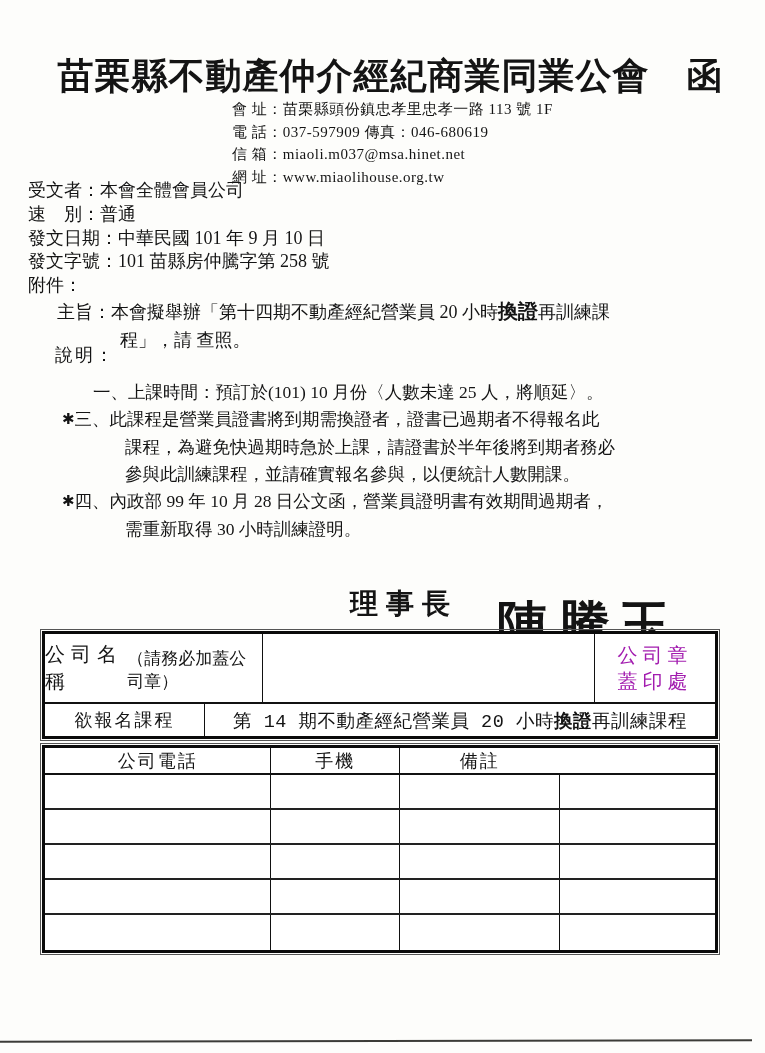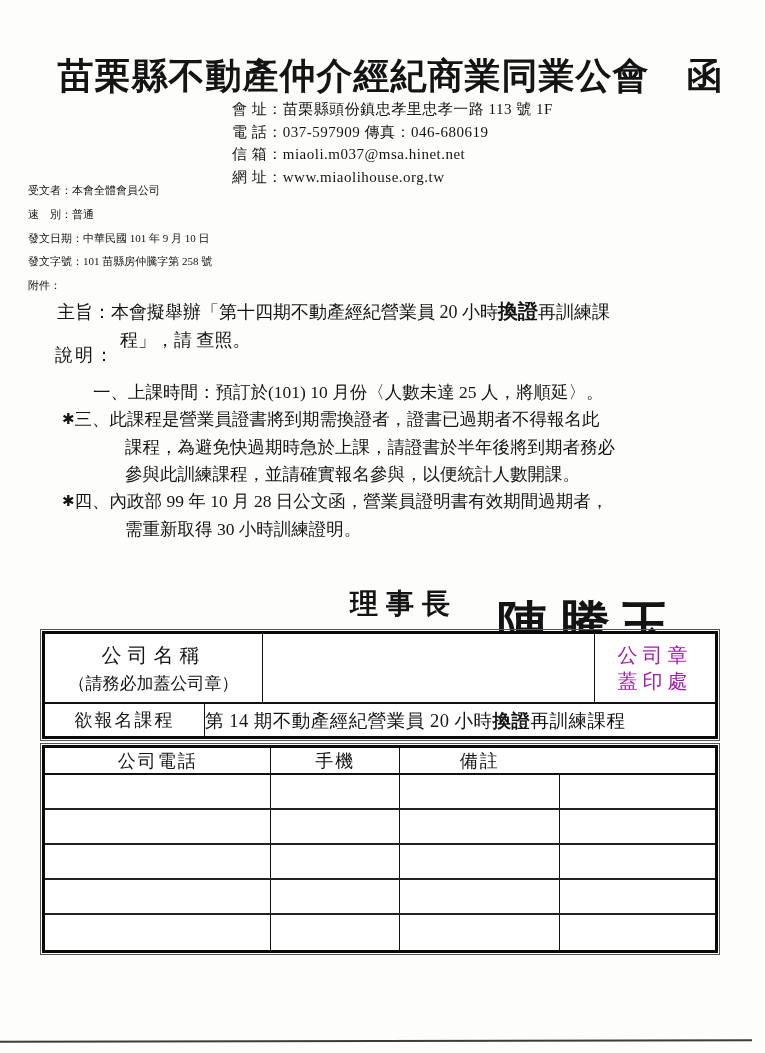--- a/index.html
+++ b/index.html
@@ -28,21 +28,21 @@
     position: absolute;
     top: 98px; left: 232px;
     font-size: 15px;
     line-height: 22.5px;
     letter-spacing: 0.5px;
   }
   
   .meta-block {
     position: absolute;
     top: 179px; left: 28px;
-    font-size: 11px;
+    font-size: 18px;
     line-height: 23.8px;
   }
   
   .subject {
     position: absolute;
     top: 297px; left: 57px; width: 660px;
     font-size: 18px;
     line-height: 28px;
   }
   .subject .line2 { padding-left: 63px; }
@@ -93,21 +93,21 @@
   .tbl-top { margin-bottom: 6px; }
   .row-company {
     display: grid;
     grid-template-columns: 218px 1fr 120px;
     height: 70px;
     border-bottom: 2px solid #111;
   }
   .cell { border-right: 1.5px solid #111; }
   .cell:last-child { border-right: none; }
   .company-label {
-    display: flex; flex-direction: column;
+    display: flex; flex-direction: row;
     justify-content: center; align-items: center;
   }
   .company-label .main { font-size: 20px; letter-spacing: 6px; }
   .company-label .sub { font-size: 17px; margin-top: 3px; }
   .stamp-cell {
     display: flex; flex-direction: column;
     justify-content: center; align-items: center;
     color: #a21caf;
     font-size: 20px;
     letter-spacing: 5px;
@@ -117,24 +117,25 @@
     display: grid;
     grid-template-columns: 160px 1fr;
     height: 32px;
   }
   .course-label {
     display: flex; justify-content: center; align-items: center;
     font-size: 18px;
     letter-spacing: 2px;
   }
   .course-value {
-    display: flex; align-items: center;
+    display: flex; justify-content: center; align-items: center;
     font-size: 18.5px;
     letter-spacing: 0.5px;
     white-space: nowrap;
+    font-family: Liberation Mono, monospace;
   }
   .roster-header {
     display: grid;
     grid-template-columns: 33.8% 19.2% 23.8% 1fr;
     height: 27px;
     border-bottom: 2px solid #111;
   }
   .roster-header .cell {
     display: flex; justify-content: center; align-items: center;
     font-size: 18px;

